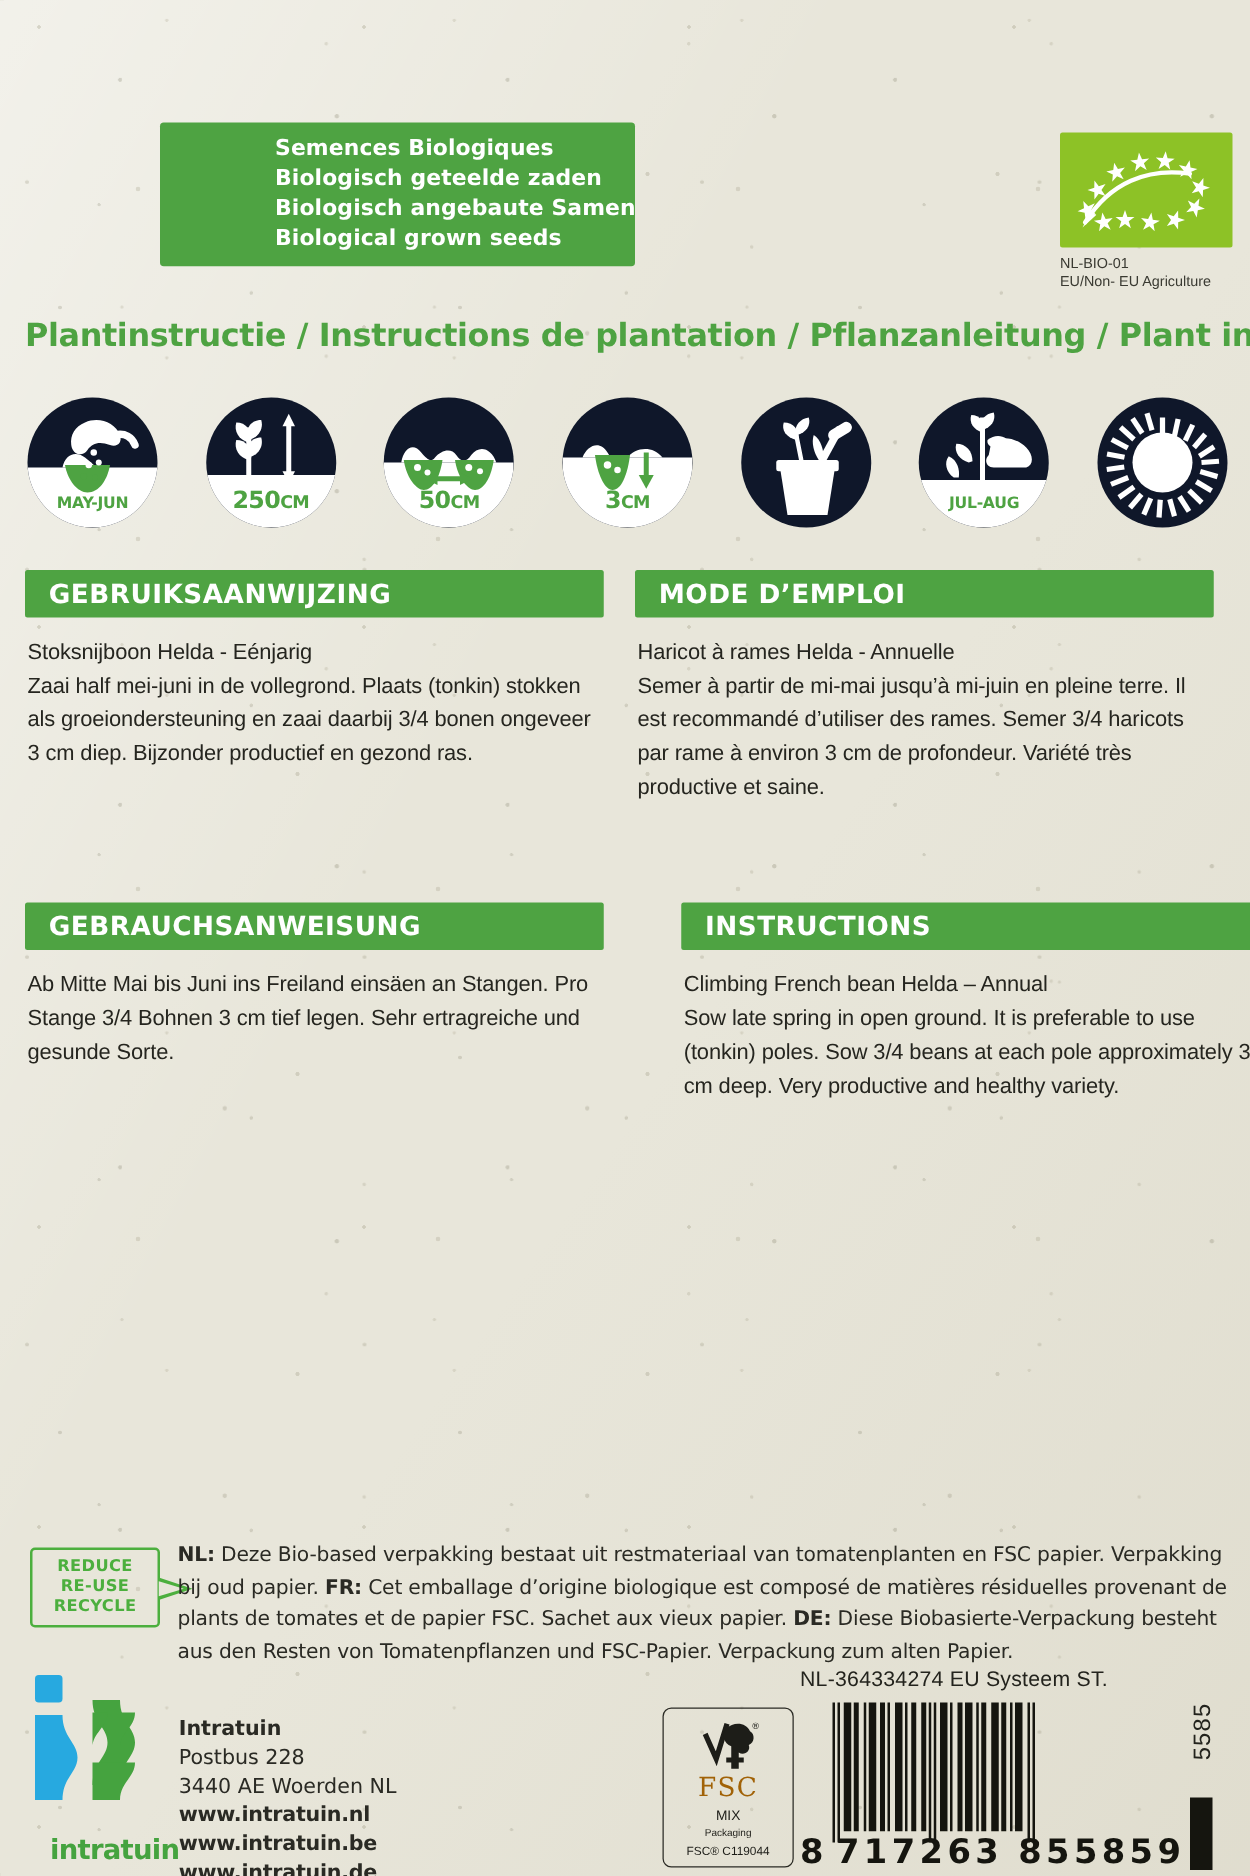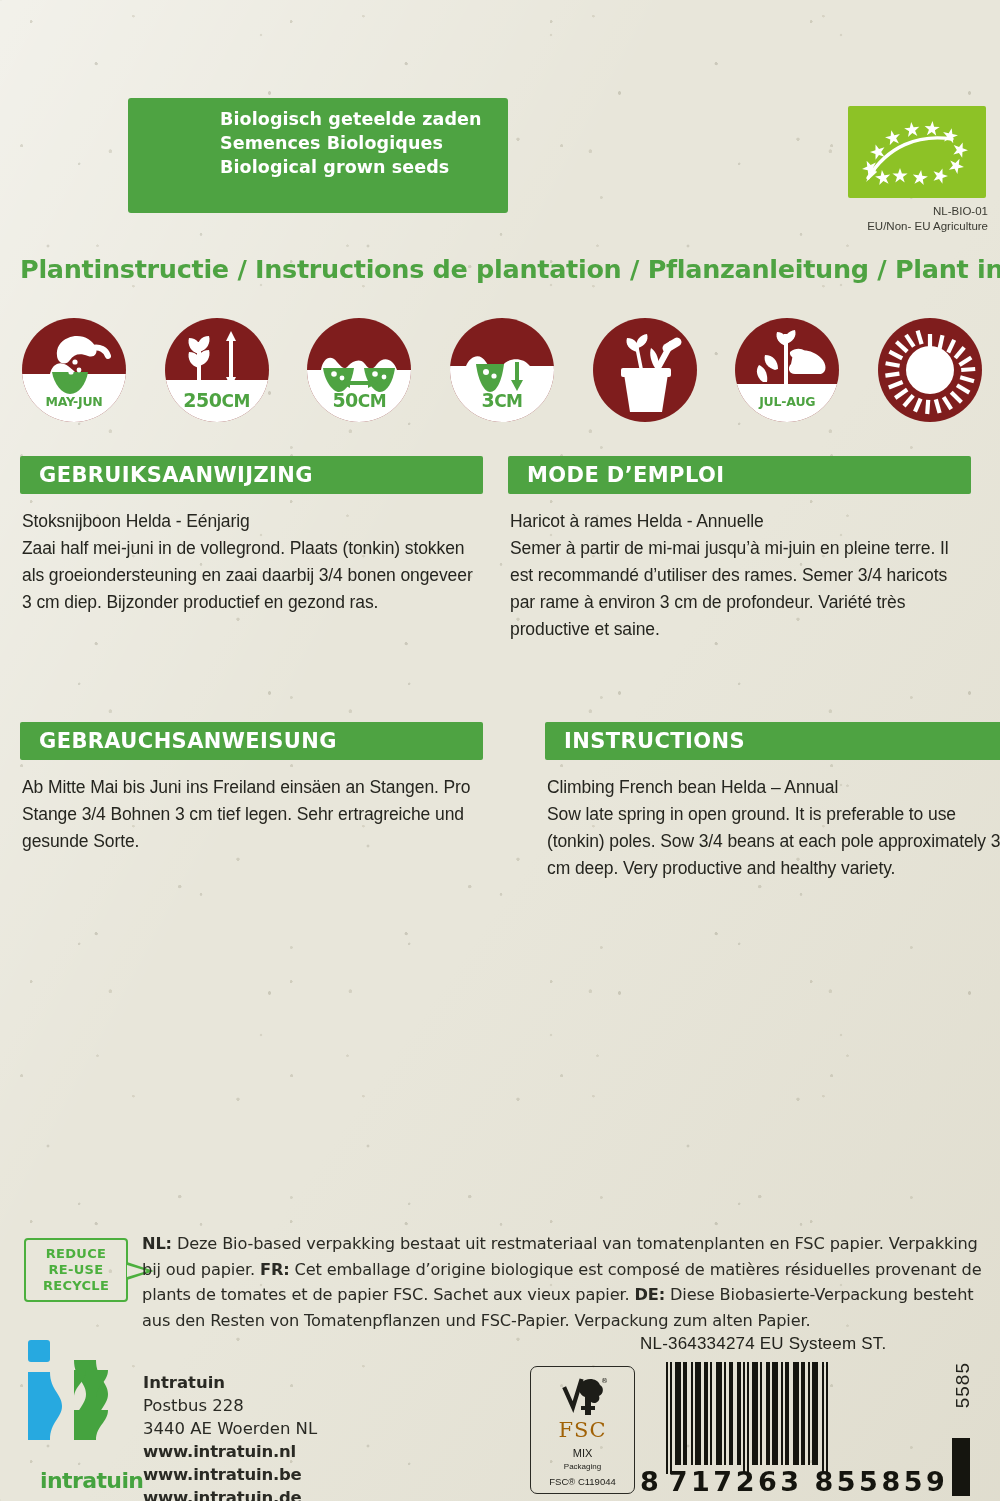--- a/index.html
+++ b/index.html
@@ -108,21 +108,20 @@
     border-radius: 2px;
     position: relative;
     overflow: hidden;
   }
   .eu-caption {
     margin-top: 6px;
     font-family: "Liberation Sans", sans-serif;
     font-size: 11.5px;
     line-height: 14.5px;
     color: #3a3a32;
-    text-align: right;
   }
 
   
   .plant-title {
     position: absolute;
     left: 20px; top: 254px;
     width: 965px;
     font-family: "DejaVu Sans", sans-serif;
     font-weight: 700;
     font-size: 25.5px;
@@ -135,21 +134,21 @@
   .icon-row {
     position: absolute;
     left: 22px; top: 318px;
     width: 960px; height: 104px;
     display: flex;
     justify-content: space-between;
   }
   .pict {
     width: 104px; height: 104px;
     border-radius: 50%;
-    background: #7f1d1d;
+    background: #0f172a;
     position: relative;
     overflow: hidden;
     flex: 0 0 104px;
   }
   .pict svg { position: absolute; left: 0; top: 0; }
   .pict-label {
     position: absolute;
     left: 0; right: 0;
     bottom: 13px;
     text-align: center;
@@ -157,21 +156,21 @@
     font-weight: 700;
     font-size: 12.5px;
     color: #4ea342;
     letter-spacing: -.2px;
   }
   .pict-label.big {
     font-size: 19px;
     bottom: 11px;
     letter-spacing: -.5px;
   }
-  .pict-label.big small { font-size: 17px; }
+  .pict-label.big small { font-size: 14px; }
 
   
   .panel { position: absolute; width: 463px; }
   .panel.nl { left: 20px;  top: 456px; }
   .panel.fr { left: 508px; top: 456px; }
   .panel.de { left: 20px;  top: 722px; }
   .panel.en { left: 508px; top: 722px; margin-left: 37px; }
 
   .panel-head {
     background: #4ea342;
@@ -379,22 +378,23 @@
   }
 </style>
 </head>
 <body>
 
 <div id="paper"></div>
 
 <div id="page">
 
   <div class="bio-bar">
+    <p>Semences Biologiques</p>
     <p>Biologisch geteelde zaden</p>
-    <p>Semences Biologiques</p>
+    <p>Biologisch angebaute Samen</p>
     <p>Biological grown seeds</p>
   </div>
 
 
   <div class="eu-block">
     <div class="eu-logo">
       <svg width="138" height="92" viewBox="0 0 138 92" aria-hidden="true">
         <g fill="#ffffff">
           <g transform="translate(22,62) rotate(-25)">
             <polygon points="0,-8 1.9,-2.5 7.6,-2.5 3,1 4.7,6.5 0,3.1 -4.7,6.5 -3,1 -7.6,-2.5 -1.9,-2.5"></polygon>

